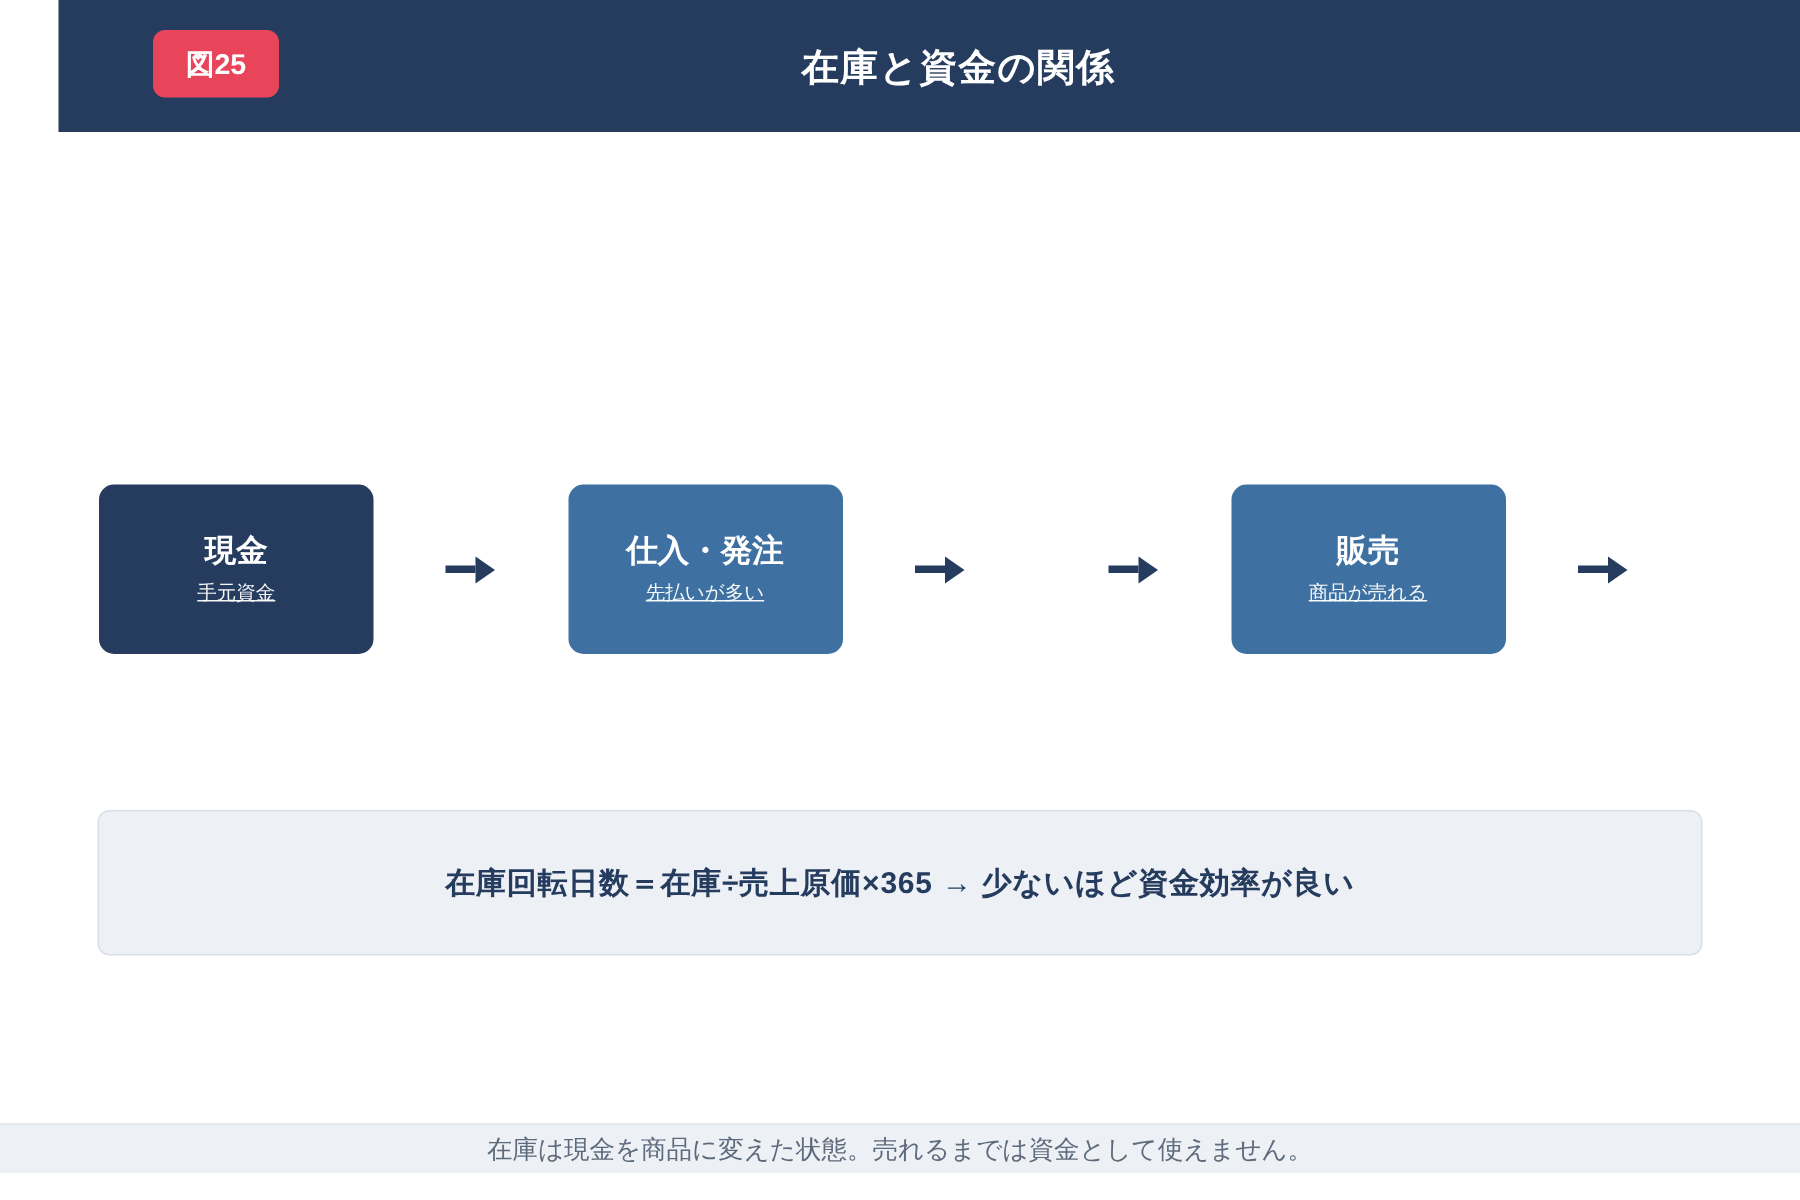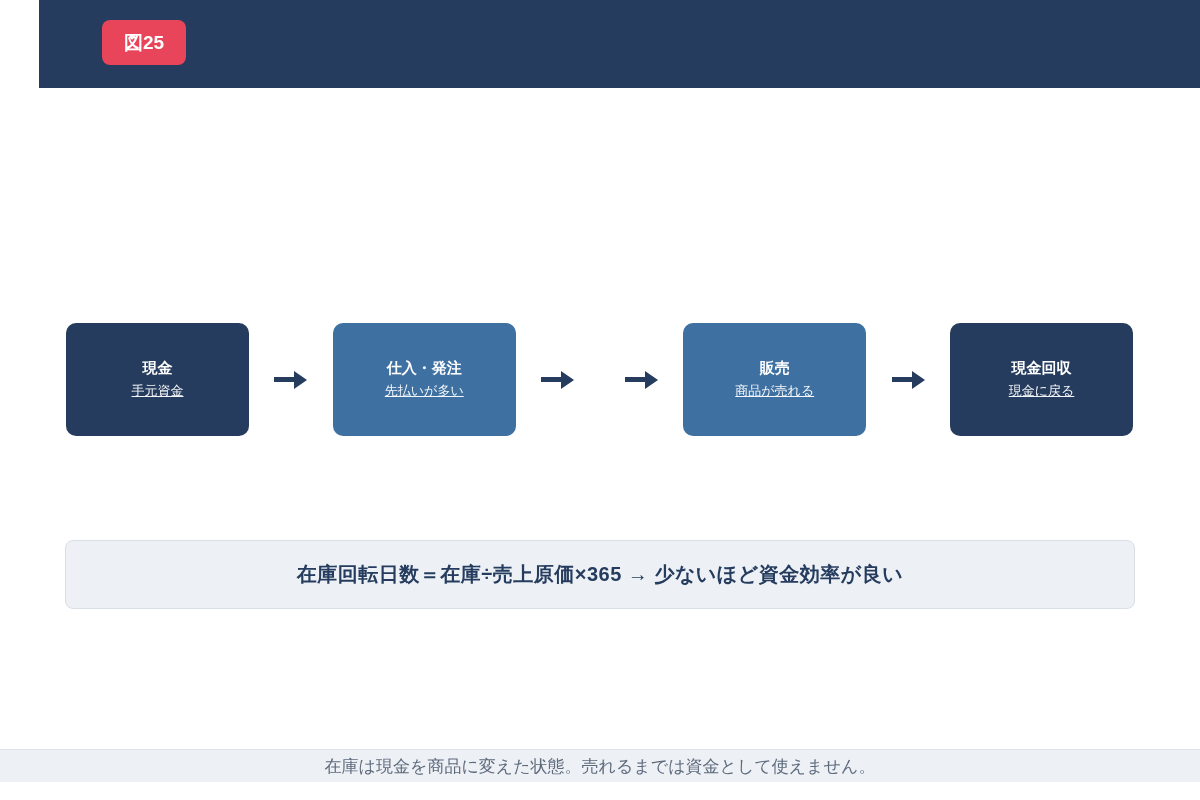--- a/index.html
+++ b/index.html
@@ -38,38 +38,38 @@
     display:flex;align-items:stretch;
   }
   .step{
     width:183px;border-radius:10px;color:#ffffff;
     display:flex;flex-direction:column;align-items:center;justify-content:center;
     text-align:center;
   }
   .step-dark{background:var(--box-dark);}
   .step-blue{background:var(--box-blue);}
   .step-orange{background:var(--box-orange);}
-  .step-title{font-size:15px;font-weight:bold;line-height:1.2;}
+  .step-title{font-size:21px;font-weight:bold;line-height:1.2;}
   .step-sub{font-size:13px;margin-top:5px;color:rgba(255,255,255,.95);text-decoration:underline;}
 
   .arrow{
     flex:1;display:flex;align-items:center;justify-content:center;
   }
   .arrow-line{
     display:block;width:20px;height:5px;background:var(--arrow);
   }
   .arrow-head{
     display:block;width:0;height:0;
     border-top:9px solid transparent;border-bottom:9px solid transparent;
     border-left:13px solid var(--arrow);
   }
 
   
   .formula{
-    position:absolute;top:540px;left:65px;width:1070px;height:69px;
+    position:absolute;top:540px;left:65px;width:1070px;height:97px;
     background:var(--panel-bg);border:1px solid var(--panel-border);
     border-radius:8px;
     display:flex;align-items:center;justify-content:center;
   }
   .formula-text{
     color:var(--panel-text);font-size:20px;font-weight:bold;letter-spacing:.5px;
   }
 
   
   .footer{
@@ -79,20 +79,21 @@
   }
   .footer-text{color:var(--footer-text);font-size:17px;}
 </style>
 </head>
 <body>
 
 <div class="page">
 
   <header class="header">
     <span class="badge">図25</span>
+    <h1 class="title">在庫と資金の関係</h1>
   </header>
 
   <div class="flow">
 
     <div class="step step-dark">
       <div class="step-title">現金</div>
       <div class="step-sub">手元資金</div>
     </div>
 
     <div class="arrow">
@@ -119,24 +120,20 @@
     <div class="step step-blue">
       <div class="step-title">販売</div>
       <div class="step-sub">商品が売れる</div>
     </div>
 
     <div class="arrow">
       <span class="arrow-line"></span>
       <span class="arrow-head"></span>
     </div>
 
-    <div class="step step-dark">
-      <div class="step-title">現金回収</div>
-      <div class="step-sub">現金に戻る</div>
-    </div>
 
   </div>
 
   <div class="formula">
     <p class="formula-text">在庫回転日数＝在庫÷売上原価×365 → 少ないほど資金効率が良い</p>
   </div>
 
   <footer class="footer">
     <p class="footer-text">在庫は現金を商品に変えた状態。売れるまでは資金として使えません。</p>
   </footer>

